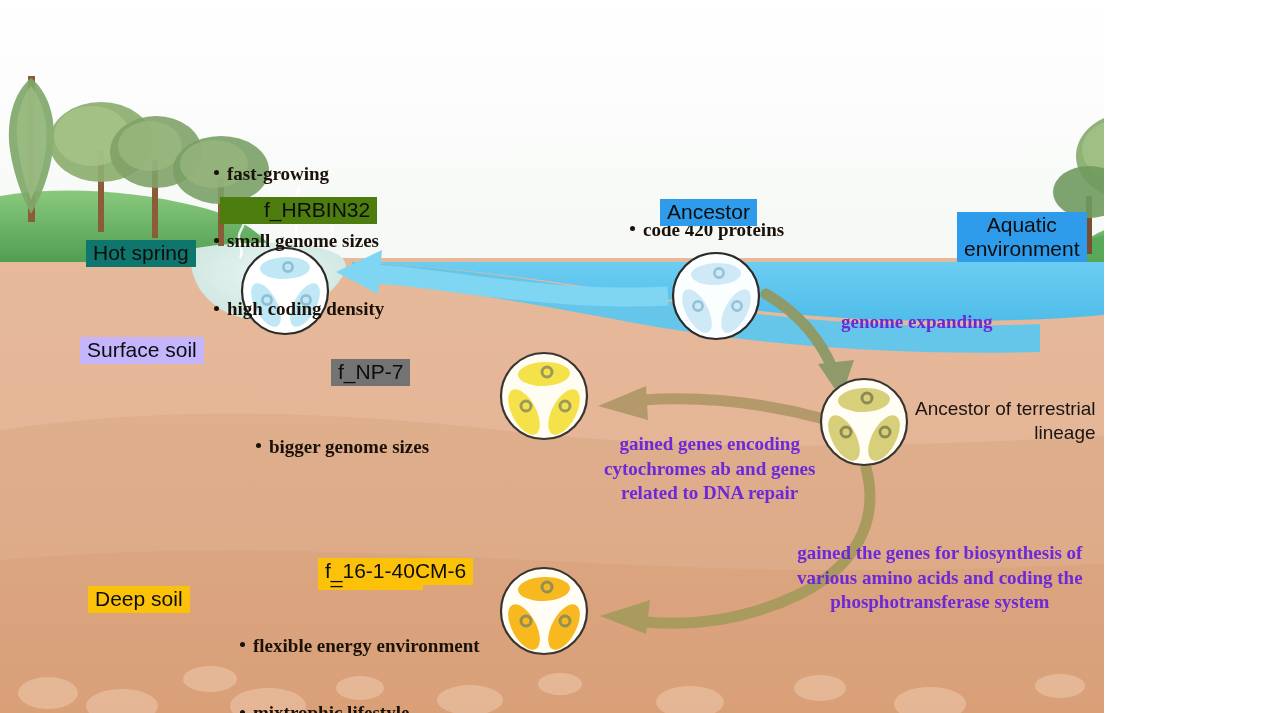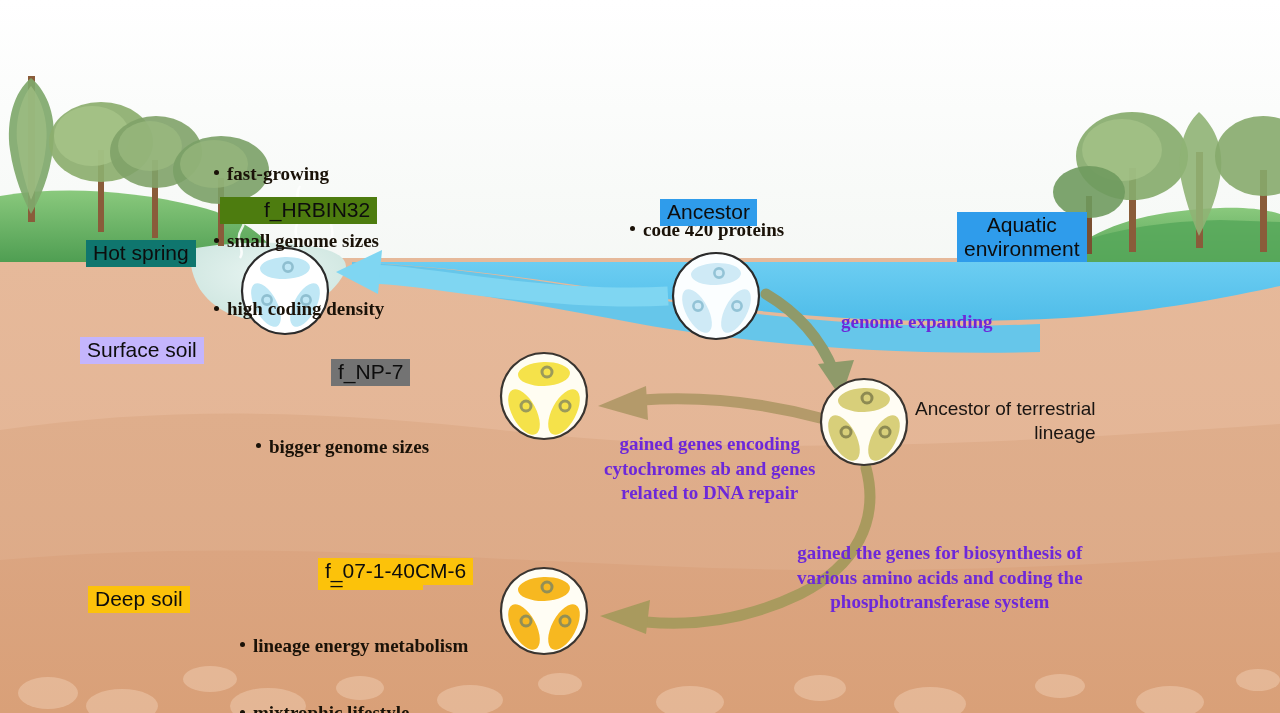--- a/index.html
+++ b/index.html
@@ -1,17 +1,17 @@
 <!DOCTYPE html>
 <html><head>
 <meta charset="utf-8">
 <style>
   html,body{margin:0;padding:0;background:#fff;}
   body{width:1280px;height:713px;overflow:hidden;font-family:"Liberation Sans",sans-serif;}
-  #stage{position:relative;width:1280px;height:713px;overflow:hidden;background:#fbfbfa;}
+  #stage{position:relative;width:1104px;height:713px;overflow:hidden;background:#fbfbfa;}
   #scene{position:absolute;inset:0;}
   .lbl{position:absolute;white-space:pre;line-height:1.12;}
   .hl{padding:1px 7px 2px 7px;font-size:21px;color:#0d0d0d;font-family:"Liberation Sans",sans-serif;}
   .bullets{font-family:"Liberation Serif",serif;font-weight:bold;font-size:19px;color:#1a1208;}
   .bullets div{display:flex;gap:8px;align-items:flex-start;}
   .bullets .bt{line-height:1.32;}
   .dot{flex:0 0 auto;margin-top:.52em;width:5px;height:5px;border-radius:50%;background:#1a1208;}
   .cap{font-family:"Liberation Serif",serif;font-weight:bold;font-size:19px;color:#6d28d9;text-align:center;line-height:1.3;}
   .plain{font-family:"Liberation Sans",sans-serif;font-size:19px;color:#1a1512;text-align:right;line-height:1.25;}
   svg.layer{position:absolute;left:0;top:0;width:1280px;height:713px;}
@@ -267,23 +267,23 @@
 
   <div class="lbl cap" style="left:604px;top:432px;">gained genes encoding
 cytochromes ab and genes
 related to DNA repair</div>
 
   <div class="lbl cap" style="left:797px;top:541px;">gained the genes for biosynthesis of
 various amino acids and coding the
 phosphotransferase system</div>
 
   <div class="lbl hl" style="left:318px;top:531px;background:#fcc20a;text-align:center;margin-top:32px;">f_CSP1-3</div>
-  <div class="lbl hl" style="left:318px;top:558px;background:#fcc20a;text-align:center;">f_07-1-40CM-6</div>
+  <div class="lbl hl" style="left:318px;top:558px;background:#fcc20a;text-align:center;">f_16-1-40CM-6</div>
 
   <div class="lbl bullets" style="left:240px;top:590px;">
-    <div><span class="dot"></span><span class="bt">lineage energy metabolism</span></div>
+    <div><span class="dot"></span><span class="bt">flexible energy environment</span></div>
     <div><span class="dot"></span><span class="bt">mixtrophic lifestyle</span></div>
     
   </div>
 
   <div class="lbl hl" style="left:88px;top:586px;background:#fcc20a;">Deep soil</div>
 
 </div>
 
 </body></html>

